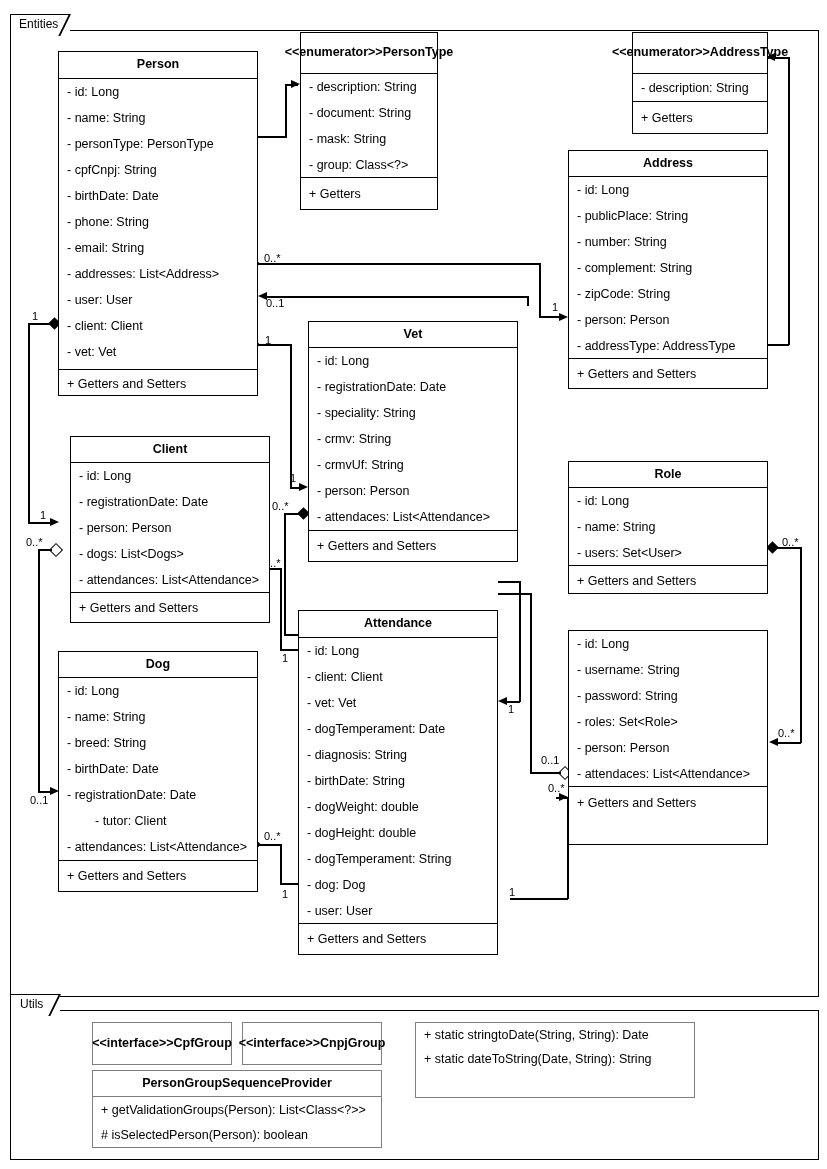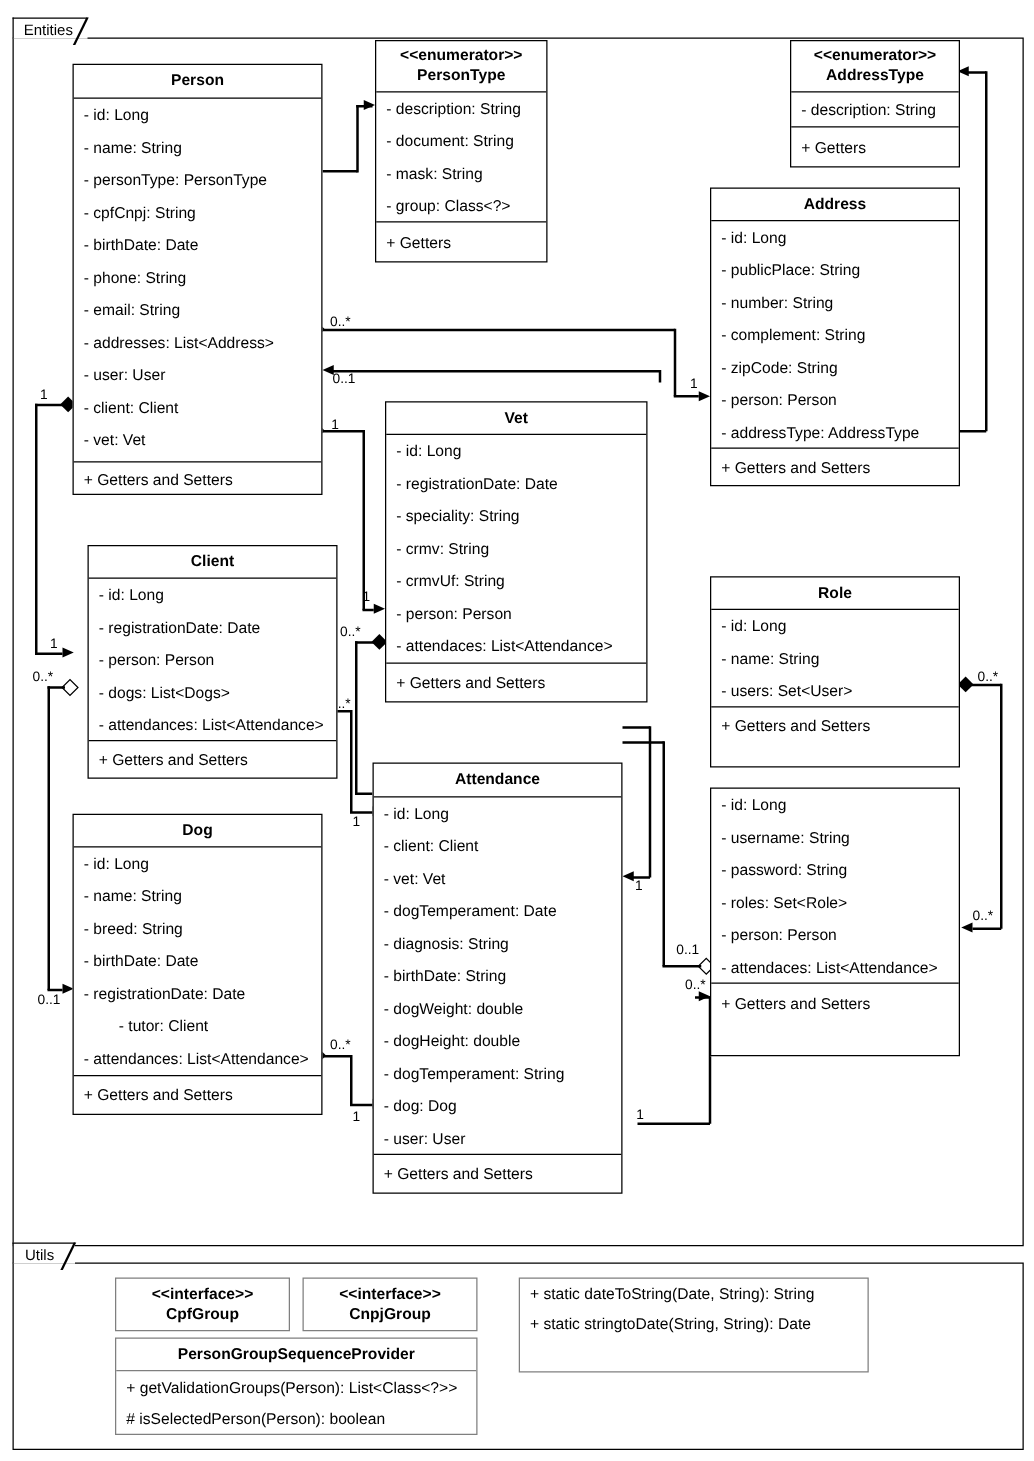--- a/index.html
+++ b/index.html
@@ -9,21 +9,21 @@
   
   .pkg{position:absolute;border:1.5px solid #000;background:transparent;}
   .pkg-tab{position:absolute;border:1.5px solid #000;border-bottom:none;background:#fff;
            box-sizing:border-box;}
   .pkg-tab-label{position:absolute;font-size:12px;color:#000;white-space:nowrap;}
 
   
   .cls{position:absolute;box-sizing:border-box;border:1.5px solid #000;background:#fff;}
   .cls.grey{border:1.5px solid #7f7f7f;}
   .cls .hdr{box-sizing:border-box;text-align:center;font-weight:bold;font-size:12.5px;
-            border-bottom:1.5px solid #000;display:flex;flex-direction:column;
+            border-bottom:1.5px solid #000;display:flex;flex-direction:row;
             align-items:center;justify-content:center;line-height:1.25;}
   .cls.grey .hdr{border-bottom:1.5px solid #7f7f7f;}
   .cls .hdr .stereo{font-weight:bold;font-size:12.5px;}
   .cls .sec{box-sizing:border-box;}
   .cls .sec.top{border-bottom:1.5px solid #000;}
   .cls .row{font-size:12.5px;padding-left:8px;display:flex;align-items:center;
             white-space:nowrap;}
 
   
   .ln{position:absolute;background:#000;}
@@ -290,21 +290,21 @@
       <div class="row" style="height:26px;">- dogHeight: double</div>
       <div class="row" style="height:26px;">- dogTemperament: String</div>
       <div class="row" style="height:26px;">- dog: Dog</div>
       <div class="row" style="height:26px;">- user: User</div>
     </div>
     <div class="sec" style="height:30px;">
       <div class="row" style="height:30px;">+ Getters and Setters</div>
     </div>
   </div>
 
-  <div class="cls" style="left:568px;top:461px;width:200px;height:153px;">
+  <div class="cls" style="left:568px;top:461px;width:200px;height:133px;">
     <div class="hdr" style="height:26px;">
       <span>Role</span>
     </div>
     <div class="sec top" style="height:78px;">
       <div class="row" style="height:26px;">- id: Long</div>
       <div class="row" style="height:26px;">- name: String</div>
       <div class="row" style="height:26px;">- users: Set&lt;User&gt;</div>
     </div>
     <div class="sec" style="height:30px;">
       <div class="row" style="height:30px;">+ Getters and Setters</div>
@@ -344,18 +344,18 @@
       <span>PersonGroupSequenceProvider</span>
     </div>
     <div class="sec" style="height:50px;">
       <div class="row" style="height:25px;">+ getValidationGroups(Person): List&lt;Class&lt;?&gt;&gt;</div>
       <div class="row" style="height:25px;"># isSelectedPerson(Person): boolean</div>
     </div>
   </div>
 
   <div class="cls grey" style="left:415px;top:1022px;width:280px;height:76px;">
     <div class="sec" style="height:48px;">
+      <div class="row" style="height:24px;">+ static stringtoDate(String, String): Date</div>
       <div class="row" style="height:24px;">+ static dateToString(Date, String): String</div>
-      <div class="row" style="height:24px;">+ static stringtoDate(String, String): Date</div>
     </div>
   </div>
 
 </div>
 
 </body></html>

